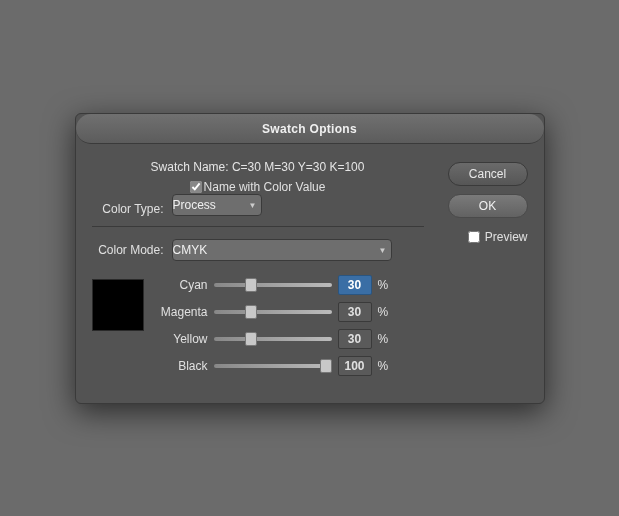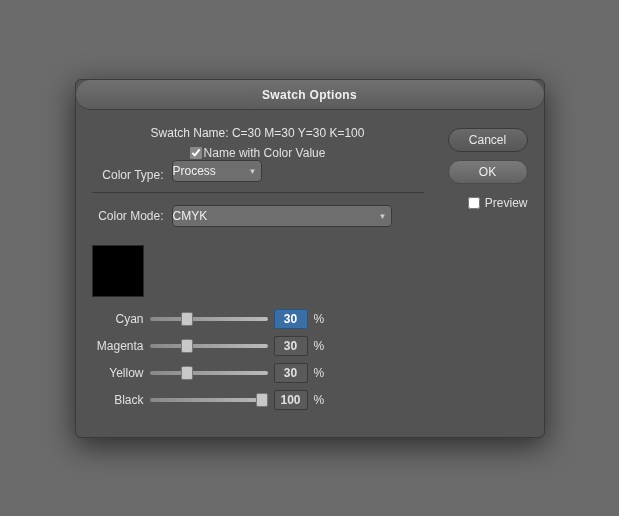--- a/index.html
+++ b/index.html
@@ -108,21 +108,20 @@
     }
     .color-mode-row {
       display: flex;
       align-items: center;
       margin-bottom: 14px;
     }
     .cmyk-area {
       display: flex;
       gap: 12px;
       margin-top: 4px;
-      flex-direction: column;
     }
     .color-swatch-box {
       width: 52px;
       height: 52px;
       background: #000;
       border: 1px solid #2a2a2a;
       flex-shrink: 0;
       margin-top: 4px;
     }
     .sliders-section {

